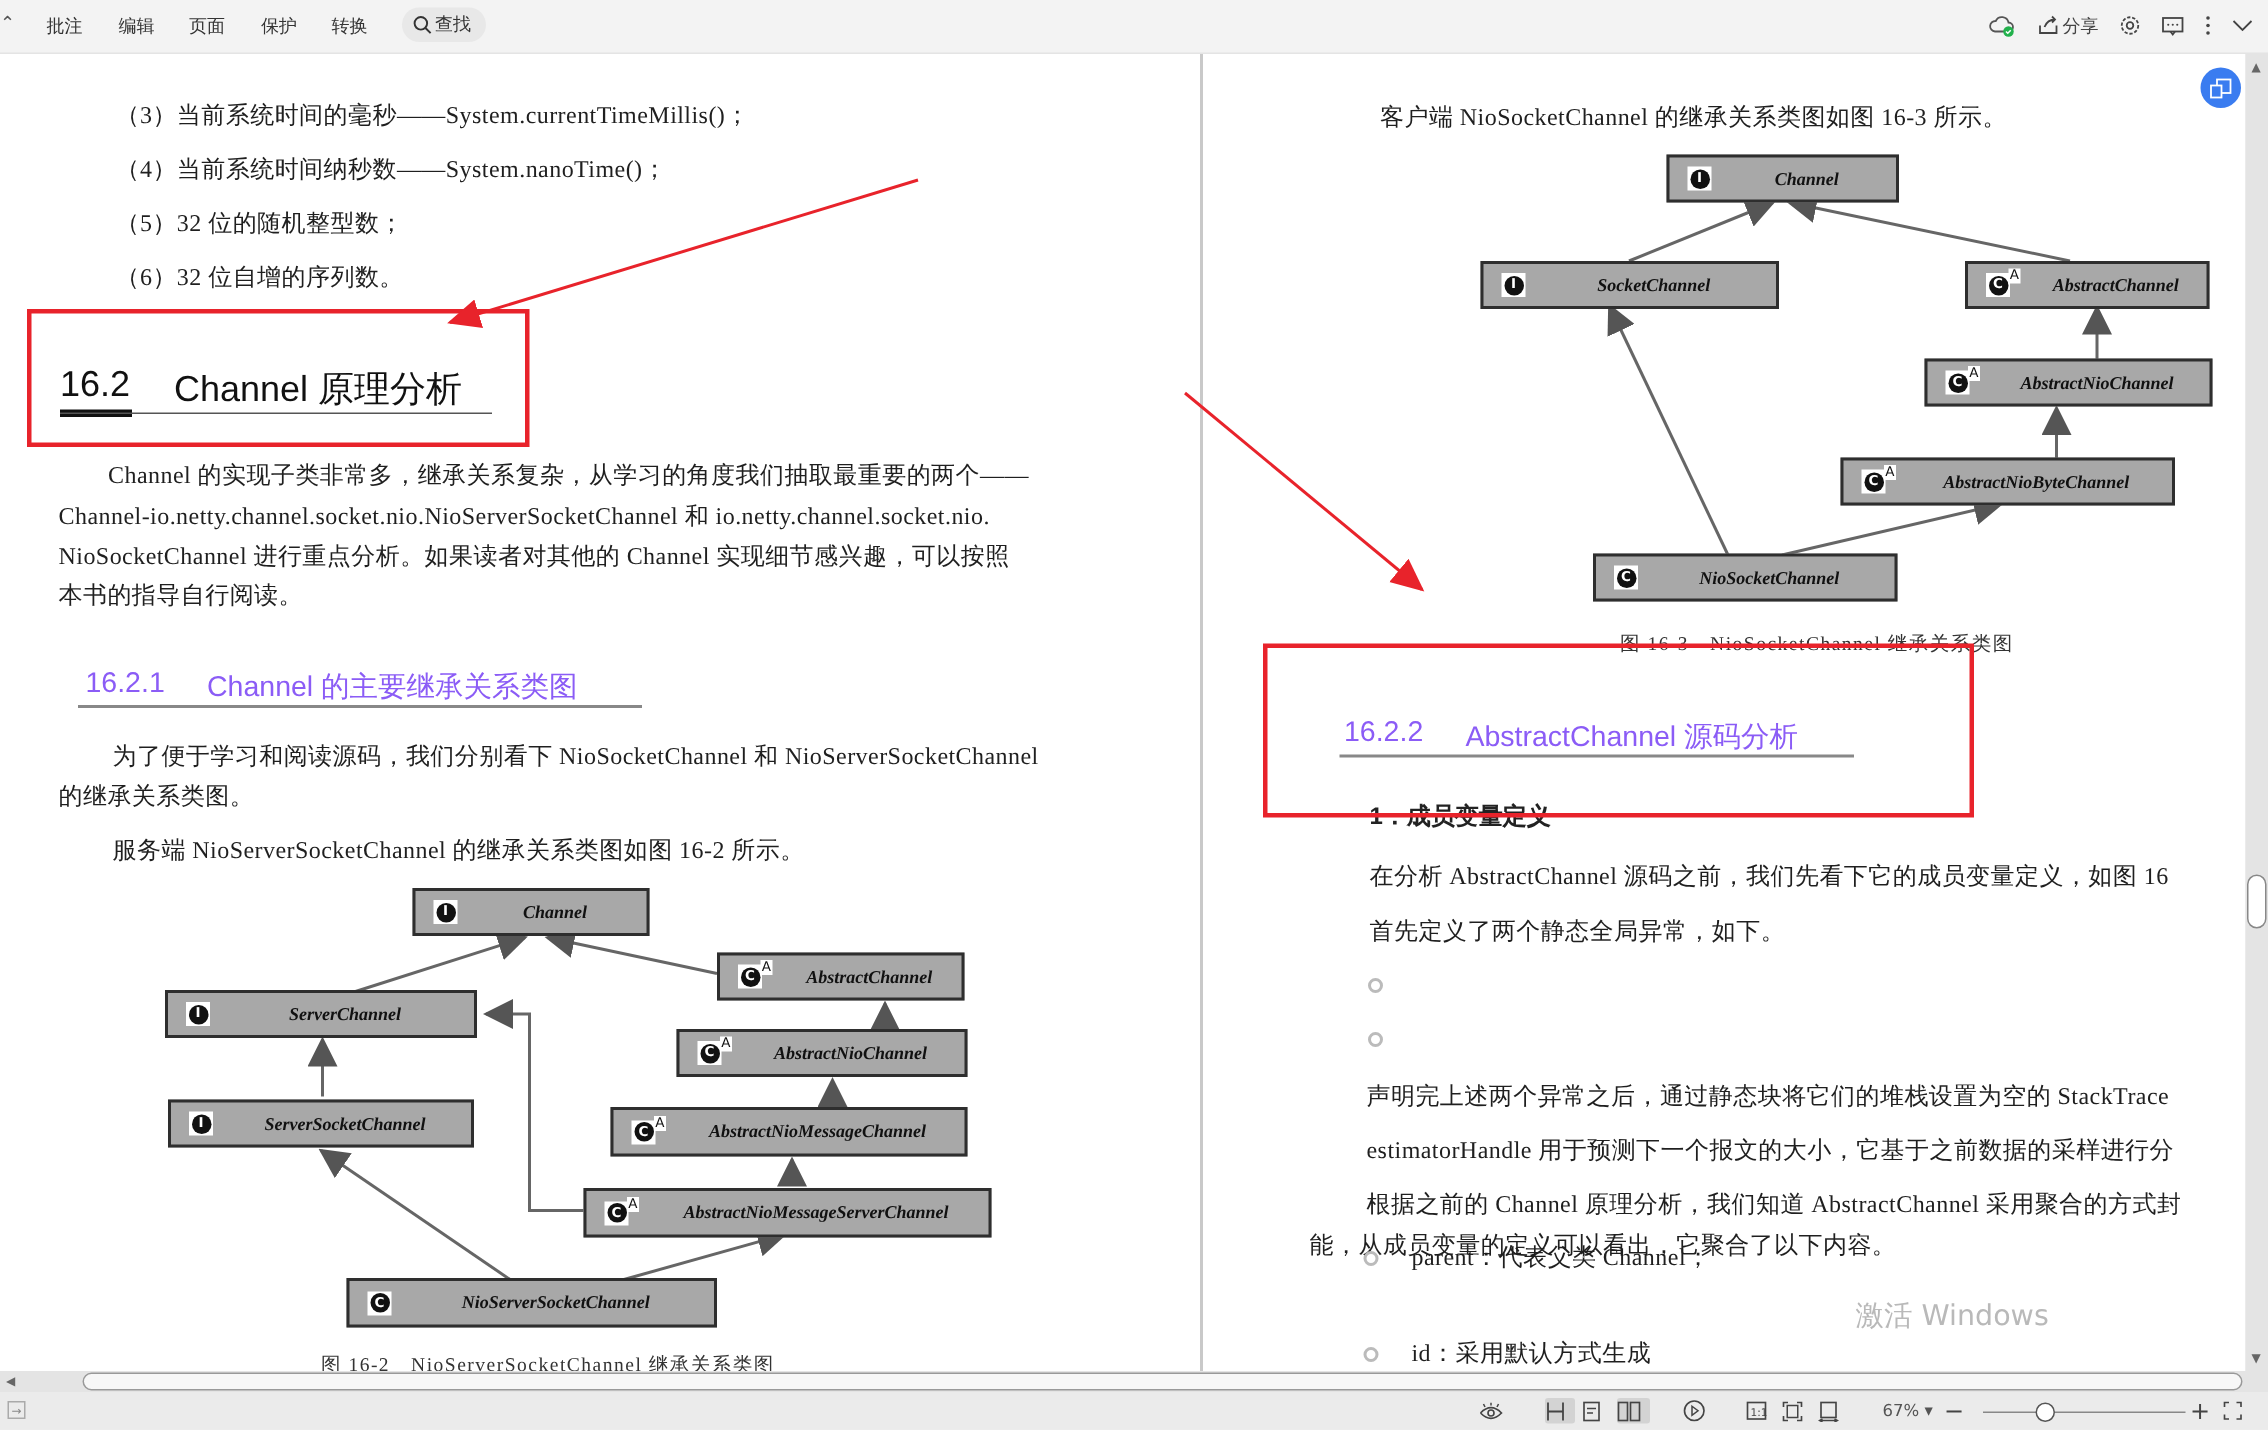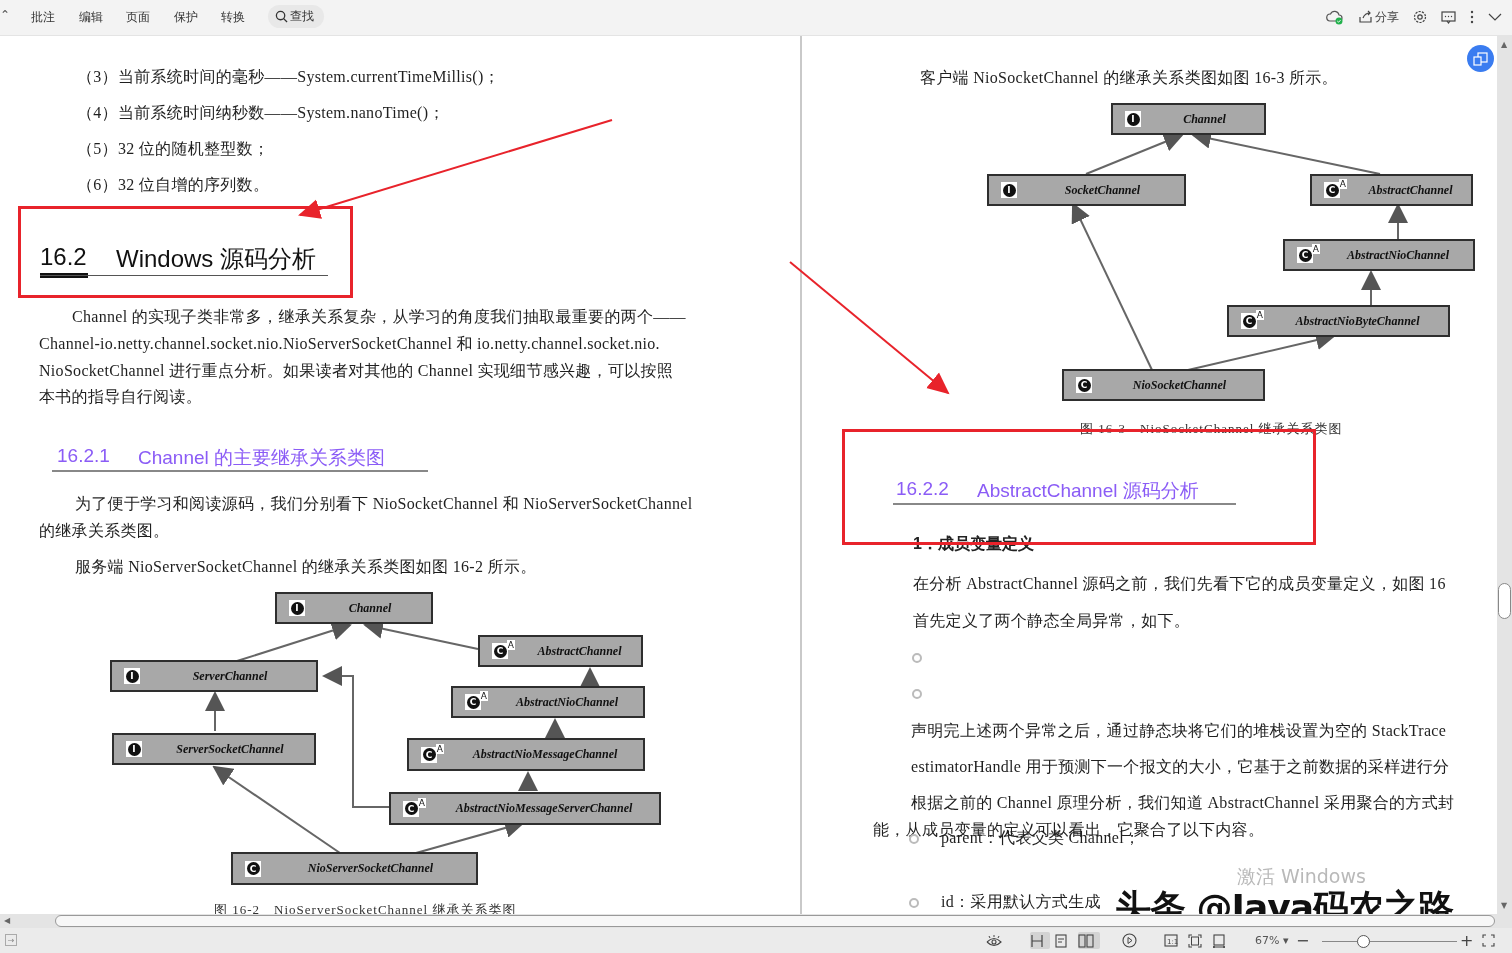--- a/index.html
+++ b/index.html
@@ -134,21 +134,21 @@
 
   <div class="doc-area">
 
     <div>
       <div class="line serif body-text" style="left:77px; top:31px;">（3）当前系统时间的毫秒——System.currentTimeMillis()；</div>
       <div class="line serif body-text" style="left:77px; top:67px;">（4）当前系统时间纳秒数——System.nanoTime()；</div>
       <div class="line serif body-text" style="left:77px; top:103px;">（5）32 位的随机整型数；</div>
       <div class="line serif body-text" style="left:77px; top:139px;">（6）32 位自增的序列数。</div>
 
       <div class="line sans-head h2" style="left:40px; top:207px;">16.2</div>
-      <div class="line sans-head h2" style="left:116px; top:207px;">Windows 源码分析</div>
+      <div class="line sans-head h2" style="left:116px; top:207px;">Channel 原理分析</div>
       <div class="h2-thick" style="left:40px; top:237px; width:48px;"></div>
       <div class="h2-underline" style="left:40px; top:239px; width:288px;"></div>
 
       <div class="line serif body-text" style="left:72px; top:271px;">Channel 的实现子类非常多，继承关系复杂，从学习的角度我们抽取最重要的两个——</div>
       <div class="line serif body-text" style="left:39px; top:298px;">Channel-io.netty.channel.socket.nio.NioServerSocketChannel 和 io.netty.channel.socket.nio.</div>
       <div class="line serif body-text" style="left:39px; top:325px;">NioSocketChannel 进行重点分析。如果读者对其他的 Channel 实现细节感兴趣，可以按照</div>
       <div class="line serif body-text" style="left:39px; top:351px;">本书的指导自行阅读。</div>
 
       <div class="line sans-head h3" style="left:57px; top:409px;">16.2.1</div>
       <div class="line sans-head h3" style="left:138px; top:409px;">Channel 的主要继承关系类图</div>
@@ -326,21 +326,20 @@
       <defs>
         <marker id="redarrow" markerWidth="12" markerHeight="12" refX="10" refY="6" orient="auto">
             <path d="M0,1 L11,6 L0,11 z" fill="#e8232b"></path>
           </marker>
       </defs>
       <line x1="612" y1="84" x2="300" y2="179" stroke="#e8232b" stroke-width="2" marker-end="url(#redarrow)"></line>
       <line x1="790" y1="226" x2="948" y2="357" stroke="#e8232b" stroke-width="2" marker-end="url(#redarrow)"></line>
     </svg>
 
     <div class="watermark-win" style="left:1237px; top:828px;">激活 Windows</div>
-    <div class="watermark-toutiao" style="left:1115px; top:848px;">头条 @Java码农之路</div>
   </div>
 
   <div class="float-btn">
     <svg width="15" height="14" viewBox="0 0 15 14">
         <rect x="5" y="1" width="9" height="9" fill="none" stroke="#fff" stroke-width="1.2"></rect>
         <rect x="1" y="5" width="7" height="8" fill="#3a7cf0" stroke="#fff" stroke-width="1.2"></rect>
       </svg>
   </div>
 
   <div class="vscroll">

